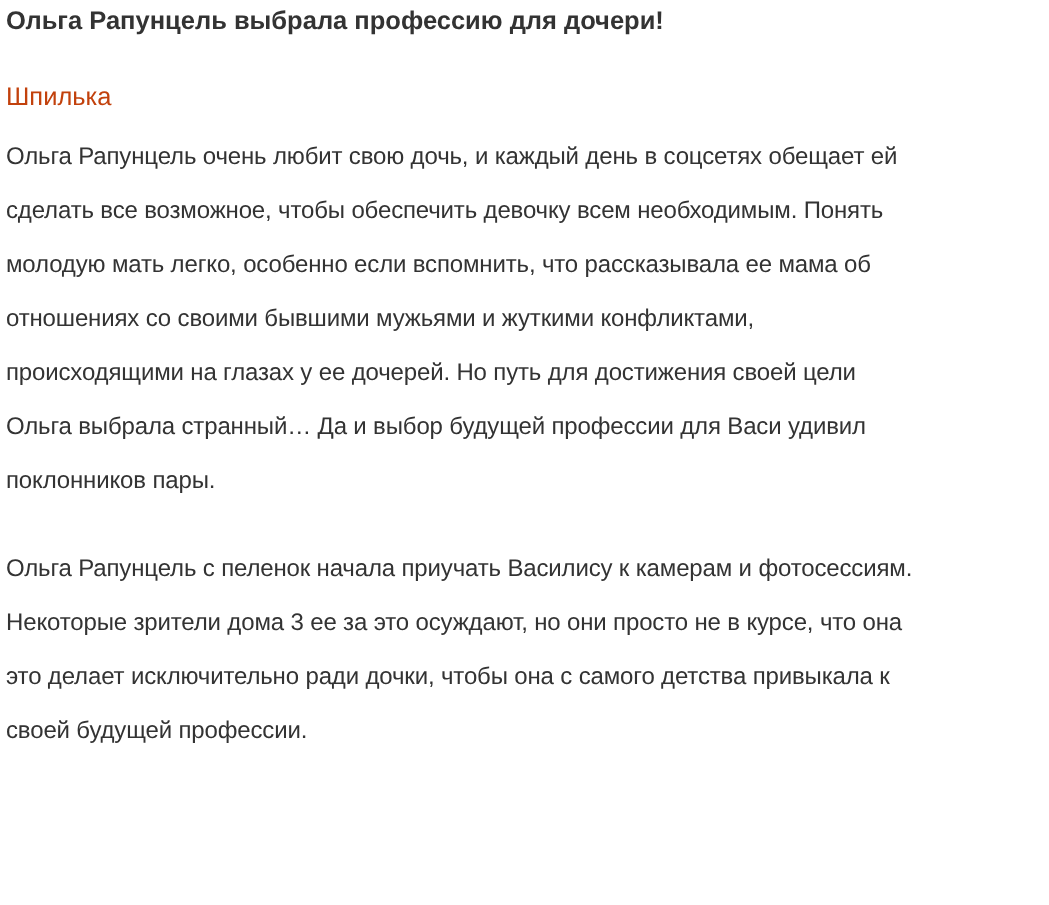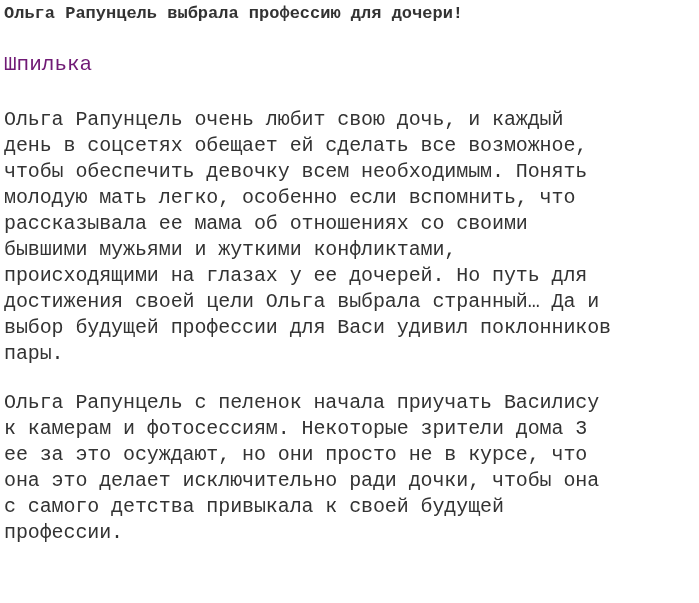--- a/index.html
+++ b/index.html
@@ -11,40 +11,39 @@
     width: 699px;
     height: 603px;
     overflow: hidden;
     font-family: "Liberation Sans", "DejaVu Sans", sans-serif;
     color: #333333;
   }
   .article {
     box-sizing: border-box;
     width: 633px;
     padding: 1px 4px 0 4px;
-    font-family: Liberation Mono, monospace;
   }
   .article-title {
     margin: 0 0 25px 0;
     font-size: 17px;
     line-height: 26px;
     font-weight: 700;
     color: #333333;
   }
   .article-source {
-    margin: 0 0 29px 0;
-    font-size: 21px;
+    margin: 0 0 9px 0;
+    font-size: 17px;
     line-height: 26px;
     font-weight: 400;
-    color: #701a75;
+    color: #c2410c;
   }
   .article-paragraph {
     margin: 0 16px 23px 0;
-    font-size: 20px;
-    line-height: 26px;
+    font-size: 16px;
+    line-height: 36px;
     font-weight: 500;
     color: #333333;
     letter-spacing: -0.1px;
   }
   .article-paragraph:last-child {
     margin-bottom: 0;
   }
 </style>
 </head>
 <body>

